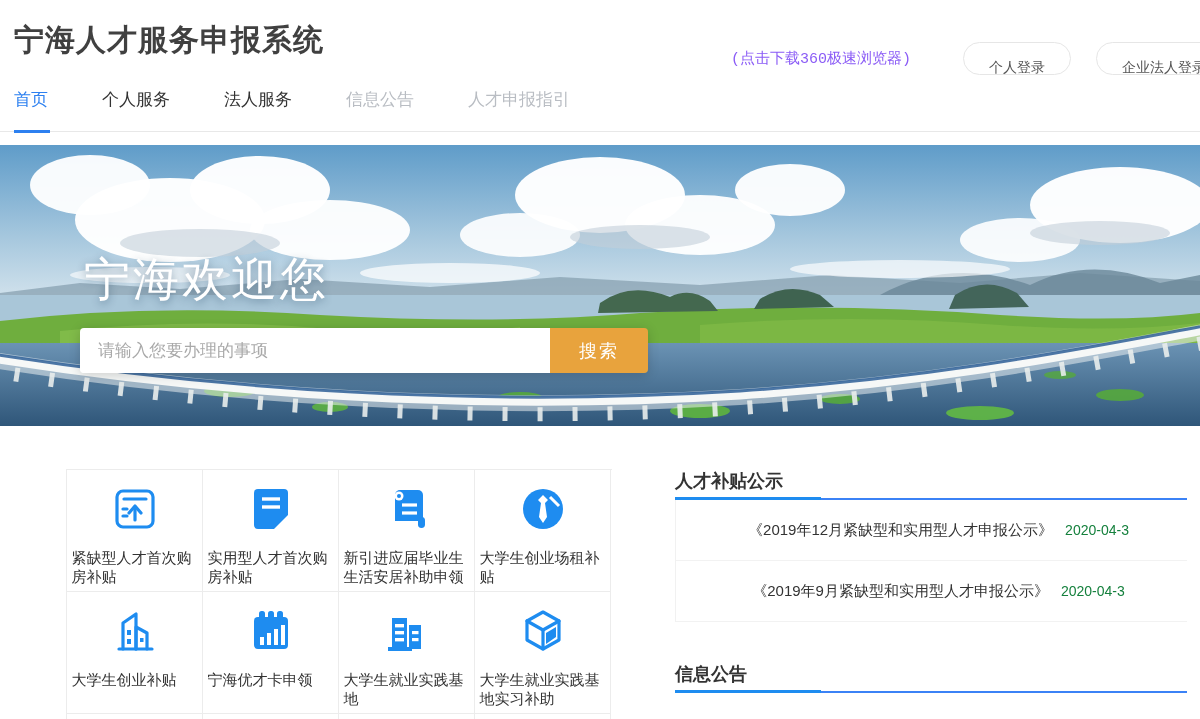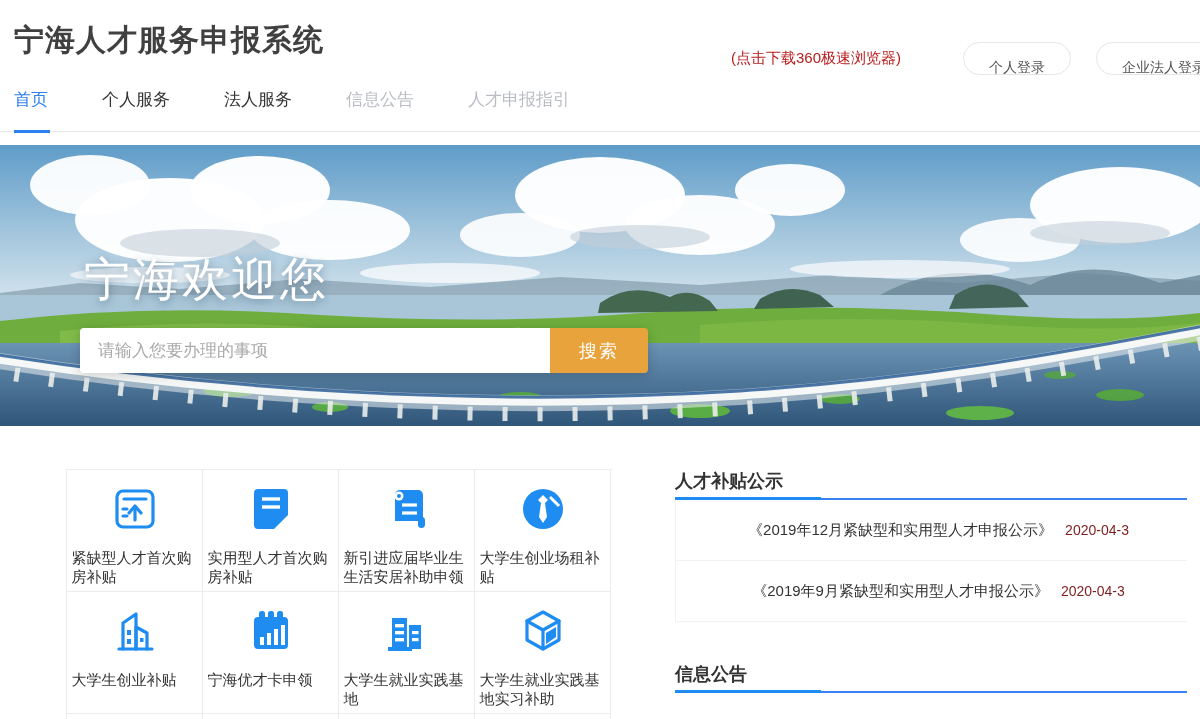--- a/index.html
+++ b/index.html
@@ -2,21 +2,21 @@
 <html><head>
 <meta charset="utf-8">
 <style>
   * { margin:0; padding:0; box-sizing:border-box; }
   html,body { width:1200px; height:719px; overflow:hidden; background:#fff;
     font-family:"Liberation Sans","DejaVu Sans",sans-serif; }
 
   
   .topbar { position:relative; height:88px; background:#fff; }
   .site-title { position:absolute; left:14px; top:20px; font-size:30px; font-weight:bold; color:#404040; letter-spacing:1px; }
-  .dl-note { position:absolute; left:731px; top:49px; font-size:15px; color:#b91c1c; }
+  .dl-note { position:absolute; left:731px; top:49px; font-size:15px; color:#8b5cf6;font-family:Liberation Mono, monospace; }
   .pill { position:absolute; top:42px; height:33px; line-height:31px; padding:9px 25px;
     border:1px solid #e6e6e6; border-radius:17px; font-size:14px; color:#555;
     background:#fff; cursor:pointer; white-space:nowrap; }
   .pill-personal { left:963px; }
   .pill-enterprise { left:1096px; }
 
   
   .nav { position:relative; padding-left:14px; border-bottom:1px solid #e8e8e8; }
   .nav ul { list-style:none; display:flex; }
   .nav li { position:relative; margin-right:54px; padding-bottom:20px; font-size:17px; color:#333; cursor:pointer; }
@@ -49,21 +49,21 @@
     font-size:15px; color:#333; line-height:19px; }
   .stub { height:40px; border-right:1px solid #ececec; background:#fff; }
 
   .panel { margin-left:63px; width:512px; }
   .panel-h { position:relative; font-size:18px; font-weight:bold; color:#333;
     padding-bottom:5px; border-bottom:2px solid #3b82f6; }
   .panel-h::after { content:""; position:absolute; left:0; bottom:-2px; width:146px; height:3px; background:#1e8cf0; }
   .notice-list { border-left:1px solid #f1f1f1; }
   .n-item { height:61px; display:flex; align-items:center; justify-content:center;
     border-bottom:1px solid #f2f2f2; padding-left:14px; font-size:15px; color:#333; cursor:pointer; }
-  .n-date { color:#7f1d1d; font-size:14px; margin-left:12px; white-space:nowrap; }
+  .n-date { color:#15803d; font-size:14px; margin-left:12px; white-space:nowrap; }
   .panel-h2 { margin-top:40px; }
 
   .ic { stroke:#1e8cf0; fill:none; stroke-width:3.2; stroke-linecap:round; stroke-linejoin:round; }
   .icf { fill:#1e8cf0; }
 </style>
 </head>
 <body>
 
 <div class="topbar">
   <div class="site-title">宁海人才服务申报系统</div>

